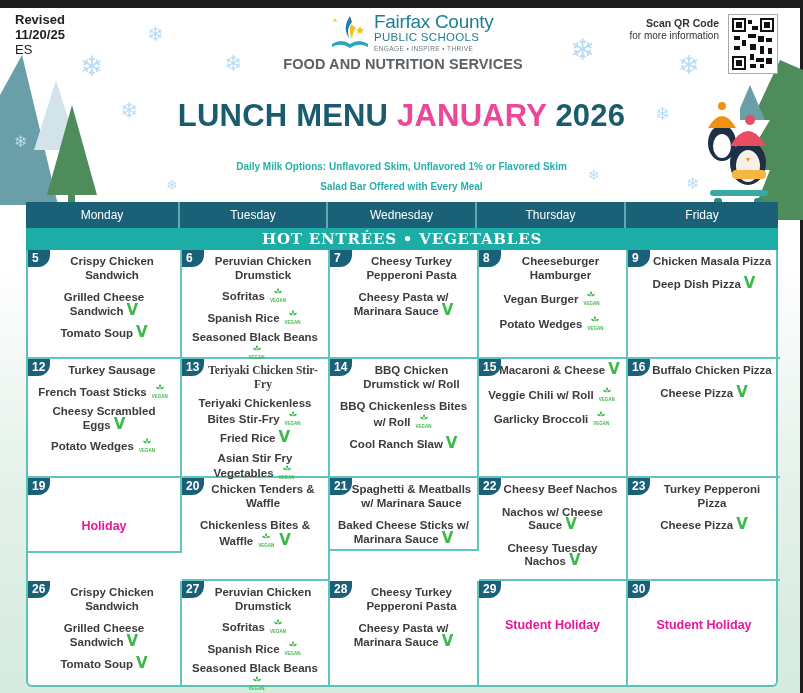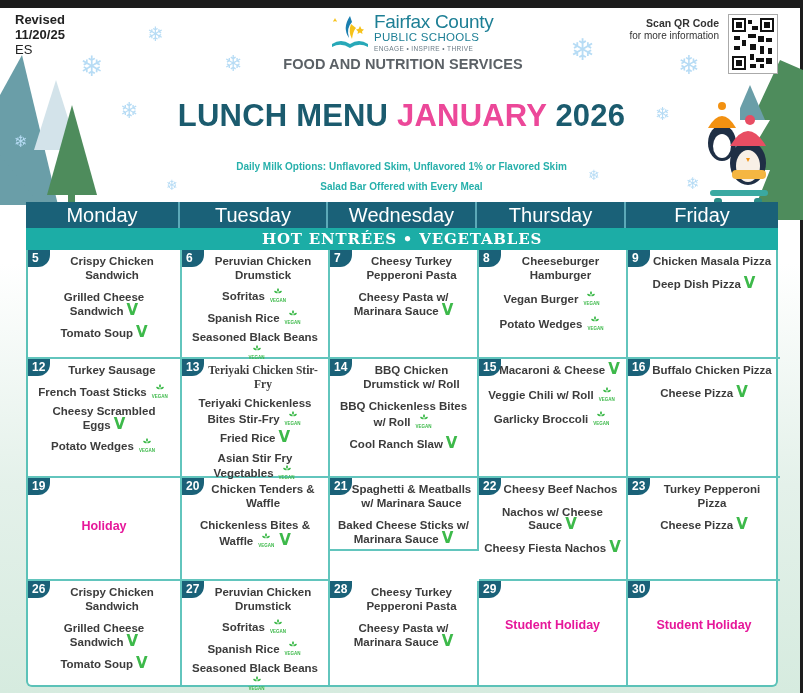--- a/index.html
+++ b/index.html
@@ -35,21 +35,21 @@
   .qr { position: absolute; left: 728px; top: 14px; width: 50px; height: 60px; background: #fff; border: 1px solid #aaa; padding: 3px; }
 
   
   .title { position: absolute; left: 0; top: 98px; width: 803px; text-align: center; font-size: 31px; font-weight: bold; color: #1b5b6e; letter-spacing: 0.2px; }
   .title .month { color: #ec4899; }
   .milk { position: absolute; left: 0; top: 157px; width: 803px; text-align: center; font-size: 10px; font-weight: bold; color: #27b0ab; line-height: 20px; }
 
   
   .cal { position: absolute; left: 26px; top: 202px; width: 752px; }
   .days { display: grid; grid-template-columns: 154px 148px 149px 149px 152px; background: #1a6178; height: 26px; }
-  .days div { color: #fff; text-align: center; font-size: 20px; line-height: 26px; border-right: 2px solid #5ca9b8; }
+  .days div { color: #fff; text-align: center; font-size: 12px; line-height: 26px; border-right: 2px solid #5ca9b8; }
   .days div:last-child { border-right: none; }
   .hot { background: #1cada6; height: 22px; color: #fff; text-align: center; font-family: "DejaVu Serif", serif; font-weight: bold; font-size: 15px; line-height: 22px; letter-spacing: 0.8px; }
   .grid { display: grid; grid-template-columns: 154px 148px 149px 149px 152px; background: #fff; border: 2px solid #5bc2b8; border-top: none; border-radius: 0 0 6px 6px; }
   .cell { position: relative; border-right: 2px solid #62c5bd; border-bottom: 2px solid #62c5bd; padding: 2px 4px 0 4px; font-size: 11.5px; font-weight: bold; color: #3c3c3c; text-align: center; line-height: 13.5px; }
   .cell.c5 { border-right: none; }
   .cell.last { border-bottom: none; }
   .daynum { position: absolute; left: 0; top: 0; background: #1a6178; color: #fff; font-size: 12px; font-weight: bold; width: 22px; height: 17px; line-height: 17px; padding-left: 4px; text-align: left; border-radius: 0 0 12px 0; }
   .items { padding-top: 3px; }
   .item { display: block; margin-bottom: 9px; }
   .item.tight { margin-bottom: 6px; }
@@ -302,21 +302,21 @@
               </svg><span class="vtx">VEGAN</span></span></div>
         </div>
       </div>
       <div class="cell row2 c5" style="height: 119px;">
         <div class="daynum">16</div>
         <div class="items">
           <div class="item" style="padding-left: 16px;"><span>Buffalo Chicken Pizza</span></div>
           <div class="item"><span>Cheese Pizza</span><span class="v" style="margin-left: 3px;">V</span></div>
         </div>
       </div>
-      <div class="cell row3" style="height: 103px;">
+      <div class="cell row3" style="height: 75px;">
         <div class="daynum">19</div>
         <div class="holiday" style="margin-top: 40px;">Holiday</div>
       </div>
       <div class="cell row3" style="height: 103px;">
         <div class="daynum">20</div>
         <div class="items">
           <div class="item" style="padding-left: 16px;"><span>Chicken Tenders &amp; Waffle</span></div>
           <div class="item"><span>Chickenless Bites &amp; Waffle</span><span class="vegan"><svg class="leaf" viewBox="0 0 10 8">
                 <path d="M5 0 Q3 2 5 4 Q7 2 5 0Z" fill="#3db94a"></path>
                 <path d="M1 3 Q2 6 5 5 Q3 2 1 3Z" fill="#3db94a"></path>
@@ -329,21 +329,21 @@
         <div class="items">
           <div class="item" style="padding-left: 16px;"><span>Spaghetti &amp; Meatballs w/ Marinara Sauce</span></div>
           <div class="item"><span>Baked Cheese Sticks w/ Marinara Sauce</span><span class="v" style="margin-left: 3px;">V</span></div>
         </div>
       </div>
       <div class="cell row3" style="height: 103px;">
         <div class="daynum">22</div>
         <div class="items">
           <div class="item" style="padding-left: 16px;"><span>Cheesy Beef Nachos</span></div>
           <div class="item"><span>Nachos w/ Cheese Sauce</span><span class="v" style="margin-left: 3px;">V</span></div>
-          <div class="item"><span>Cheesy Fiesta Nachos</span><span class="v" style="margin-left: 3px;">V</span></div>
+          <div class="item"><span>Cheesy Tuesday Nachos</span><span class="v" style="margin-left: 3px;">V</span></div>
         </div>
       </div>
       <div class="cell row3 c5" style="height: 103px;">
         <div class="daynum">23</div>
         <div class="items">
           <div class="item" style="padding-left: 16px;"><span>Turkey Pepperoni Pizza</span></div>
           <div class="item"><span>Cheese Pizza</span><span class="v" style="margin-left: 3px;">V</span></div>
         </div>
       </div>
       <div class="cell row4 last" style="height: 104px;">

